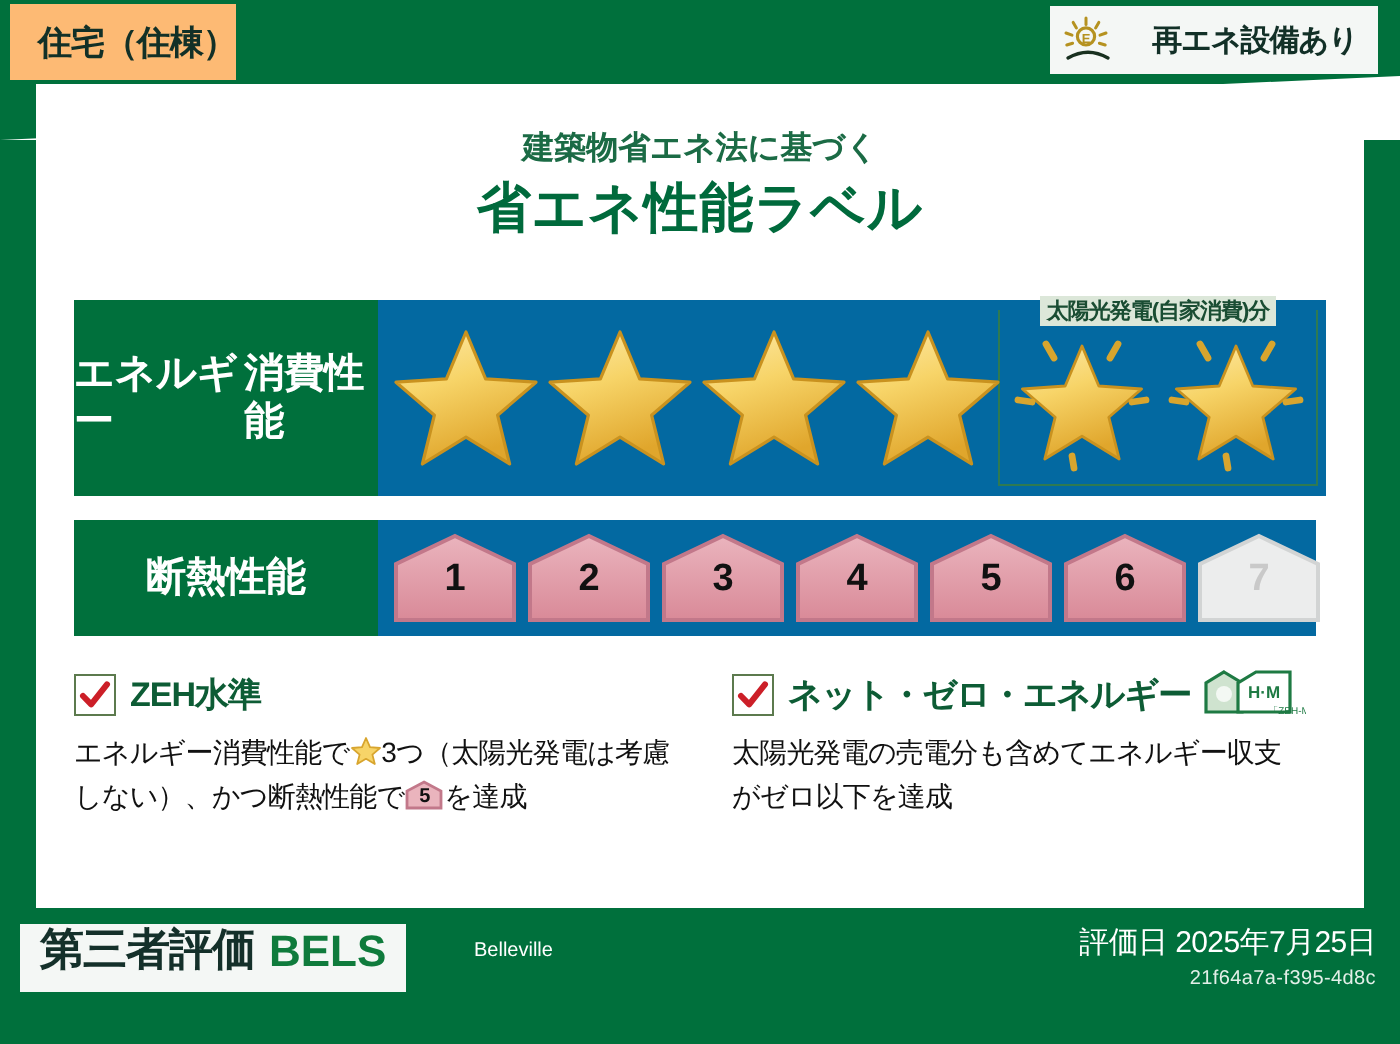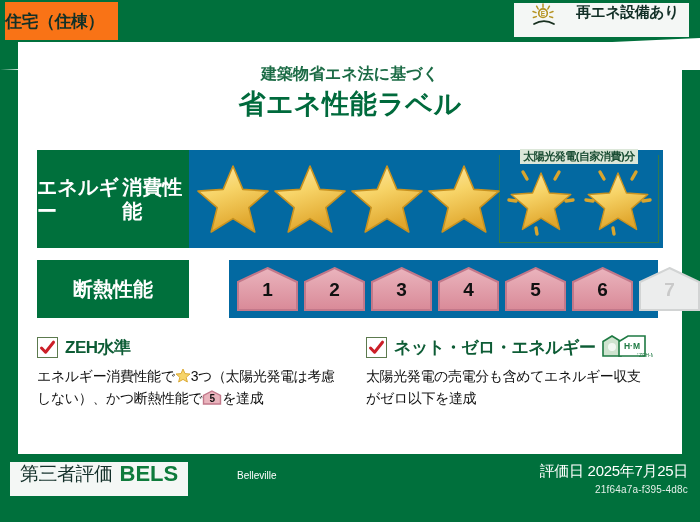--- a/index.html
+++ b/index.html
@@ -16,32 +16,32 @@
   }
 
   
   .top-bar {
     position: absolute; left: 0; top: 0;
     width: 700px; height: 46px;
   }
   .type-chip {
     position: absolute; left: 5px; top: 2px;
     width: 113px; height: 38px;
-    background: #f97316;
-    display: flex; align-items: center; justify-content: flex-start;
+    background: #fdba74;
+    display: flex; align-items: center; justify-content: flex-end;
   }
   .type-chip span {
     font-size: 17px; font-weight: bold; color: #123027;
     letter-spacing: -0.5px;
   }
   .renew-chip {
     position: absolute; right: 11px; top: 3px;
-    height: 34px; padding: 0 10px 0 17px;
+    height: 34px; padding: 0 10px 0 6px;
     background: #f4f7f5;
-    display: flex; gap: 19px;
+    display: flex; align-items: center; gap: 19px;
   }
   .renew-chip .rc-text {
     font-size: 15px; font-weight: bold; color: #123027;
     letter-spacing: -0.5px;
   }
   .sun-ico { width: 26px; height: 24px; display:block; }
 
   
   .wedge {
     position: absolute; left: 0; top: 38px; width: 700px; height: 32px;
@@ -63,21 +63,21 @@
   }
   .main-title {
     position: absolute; left: 0; top: 44px; width: 664px;
     text-align: center; font-size: 27px; font-weight: bold;
     color: #006a3c; letter-spacing: 0.5px;
   }
 
   
   .row { position: absolute; left: 19px; display: flex; }
   .row-energy { top: 108px; width: 626px; height: 98px; }
-  .row-insul  { top: 218px; width: 621px; height: 58px; gap: 40px; }
+  .row-insul  { top: 218px; width: 621px; height: 58px; }
 
   .row-label {
     width: 152px; flex: none;
     background: #00703c;
     color: #ffffff;
     display: flex; flex-direction: row;
     align-items: center; justify-content: center;
     font-weight: bold; letter-spacing: 0px; line-height: 1.22;
   }
   .row-energy .row-label { font-size: 20px; }
@@ -157,21 +157,21 @@
   }
 
   
   .footer { position: absolute; left: 0; top: 454px; width: 700px; height: 68px; }
   .bels-chip {
     position: absolute; left: 10px; top: 8px;
     height: 34px; background: #f4f7f5;
     display: flex; align-items: baseline; padding: 0 10px;
   }
   .bels-chip .b-jp {
-    font-size: 19px; font-weight: normal; color: #14302a; letter-spacing: -0.5px;
+    font-size: 22px; font-weight: bold; color: #14302a; letter-spacing: -0.5px;
     position: relative; top: -2px;
   }
   .bels-chip .b-en {
     font-size: 22px; font-weight: bold; color: #0f7b3c; letter-spacing: 0px;
     margin-left: 7px; position: relative; top: -1px;
   }
   .brand {
     position: absolute; left: 237px; top: 16px;
     font-size: 10px; color: #ffffff; letter-spacing: 0px;
   }

